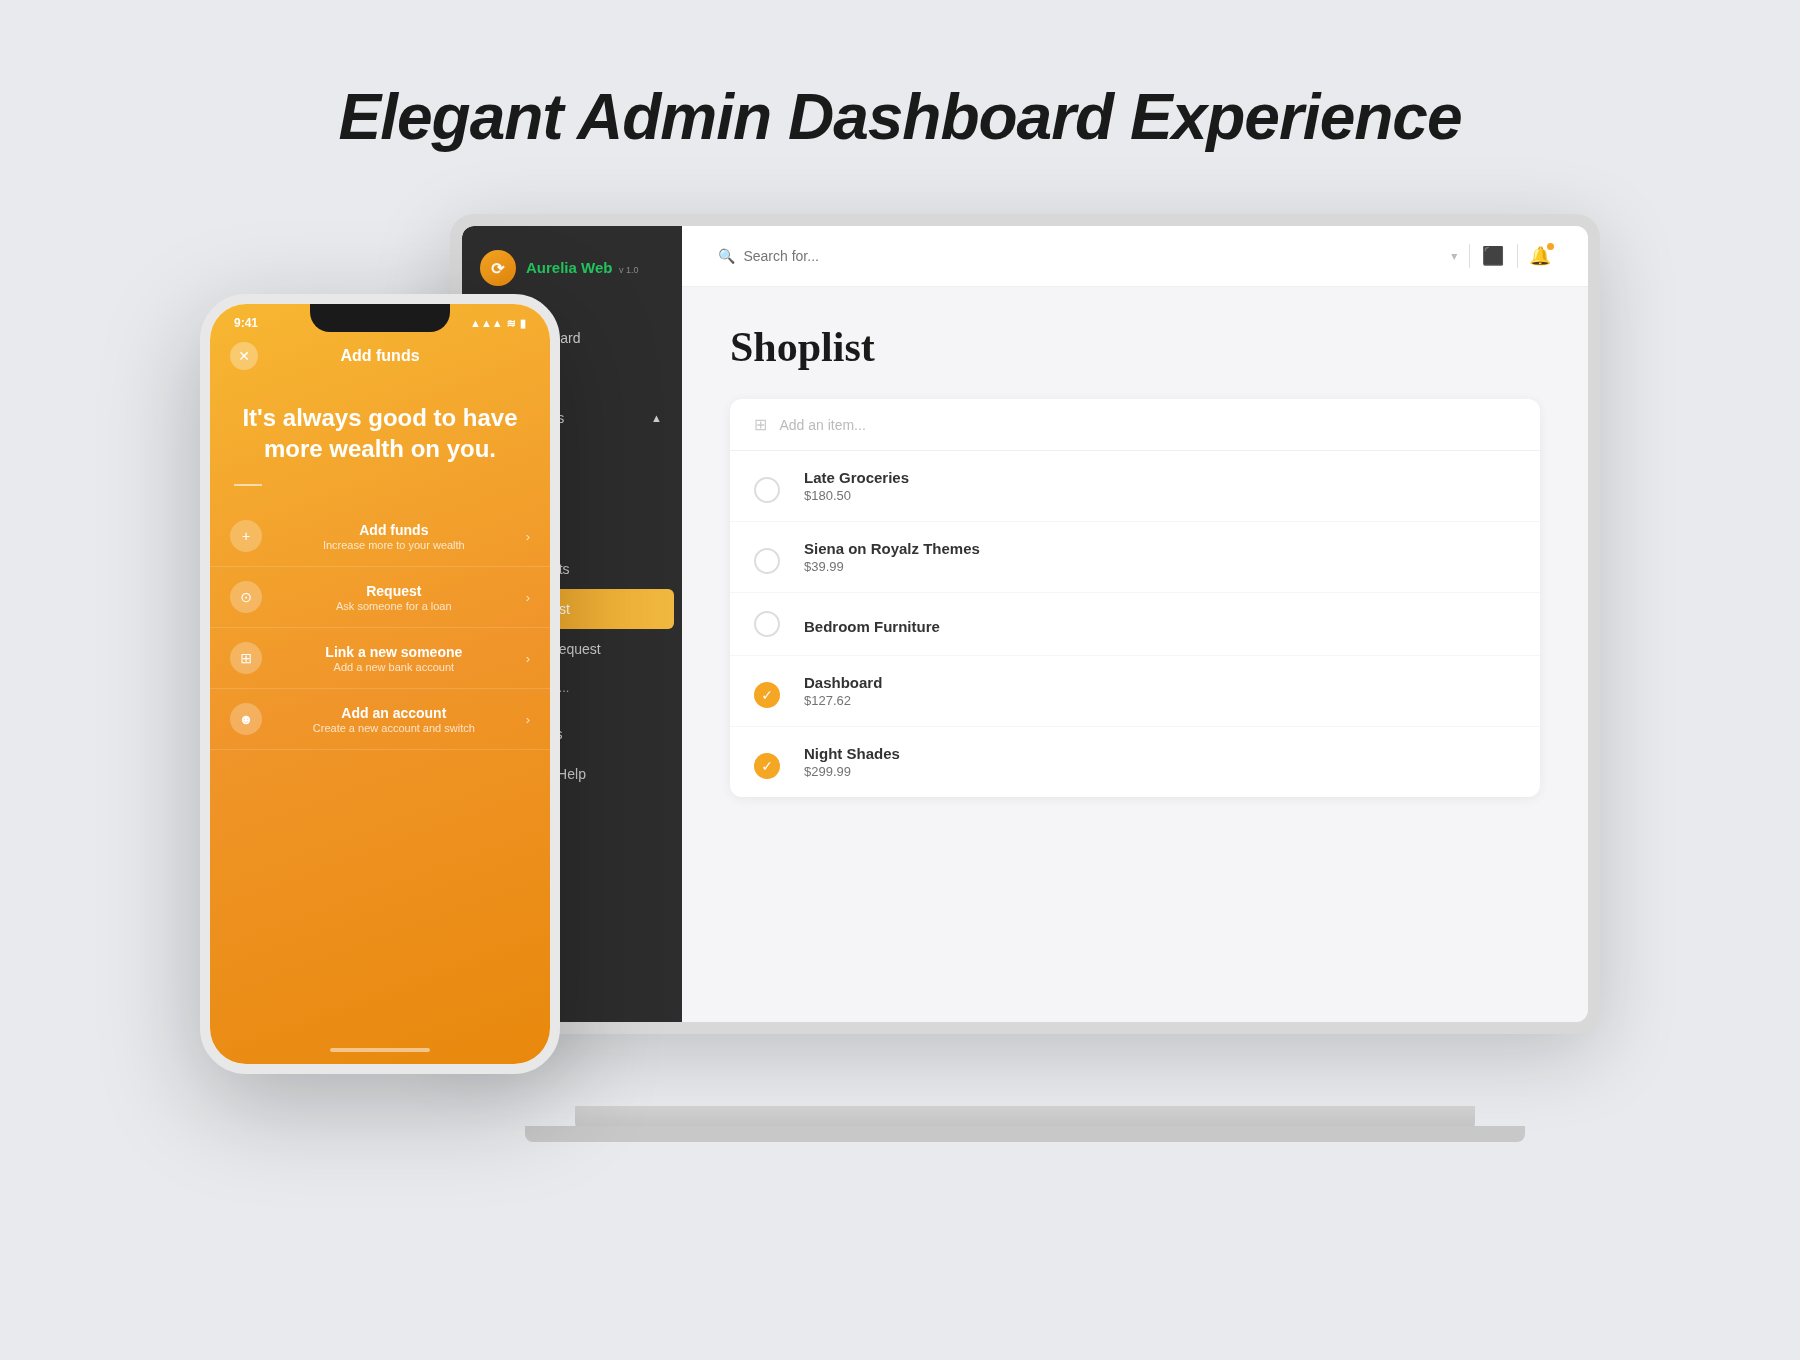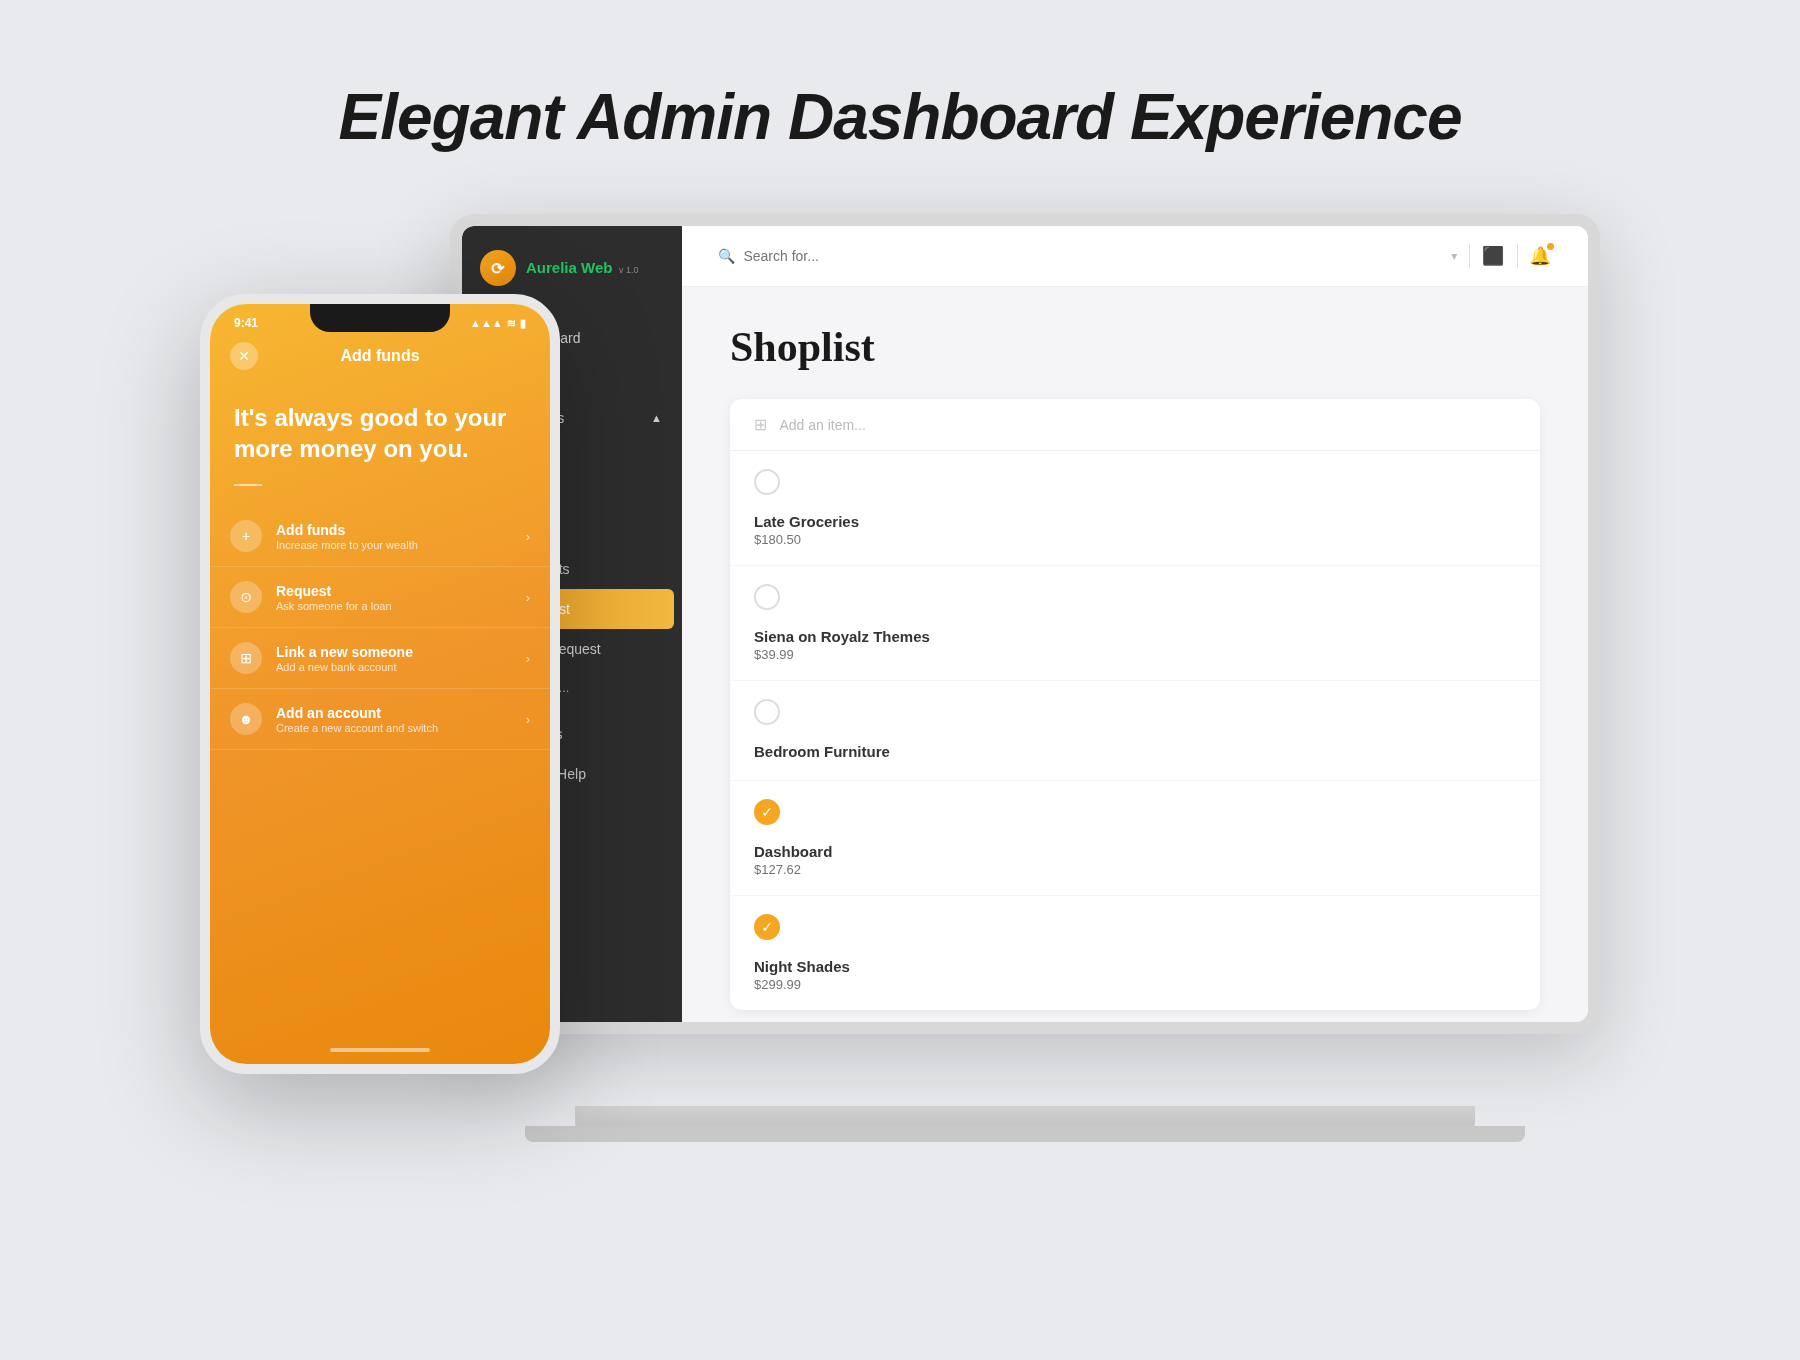--- a/index.html
+++ b/index.html
@@ -274,25 +274,24 @@
       color: #bbb;
       font-size: 14px;
     }
     .add-icon {
       font-size: 16px;
       color: #ccc;
     }
 
     .shop-item {
       display: flex;
-      align-items: flex-start;
+      align-items: flex-end;
       padding: 18px 24px;
       border-bottom: 1px solid #f5f5f5;
-      gap: 18px;
-      flex-direction: column;
+      gap: 24px;
     }
     .shop-item:last-child { border-bottom: none; }
 
     .item-checkbox {
       width: 26px;
       height: 26px;
       border-radius: 50%;
       border: 2px solid #ddd;
       flex-shrink: 0;
       display: flex;
@@ -330,20 +329,21 @@
 
     .phone-shell {
       width: 100%;
       height: 100%;
       background: #fff;
       border-radius: 46px;
       box-shadow: 0 30px 100px rgba(0,0,0,0.25);
       overflow: hidden;
       border: 10px solid #e8e8e8;
       position: relative;
+      text-align: center;
     }
 
     .phone-screen {
       width: 100%;
       height: 100%;
       background: linear-gradient(160deg, #f7b731 0%, #f0952a 50%, #e8890c 100%);
       display: flex;
       flex-direction: column;
     }
 
@@ -626,21 +626,21 @@
               <span>▮</span>
             </div>
           </div>
 
           <div class="phone-header">
             <div class="phone-close-btn">✕</div>
             <span class="phone-header-title">Add funds</span>
             <div style="width:28px"></div>
           </div>
 
-          <div class="phone-hero-text">It's always good to your more money on you.</div>
+          <div class="phone-hero-text">It's always good to have more wealth on you.</div>
 
           <div class="phone-divider"></div>
 
           <div class="phone-menu-list">
 
             <div class="phone-menu-item">
               <div class="phone-menu-icon">+</div>
               <div class="phone-menu-text">
                 <div class="phone-menu-title">Add funds</div>
                 <div class="phone-menu-subtitle">Increase more to your wealth</div>

